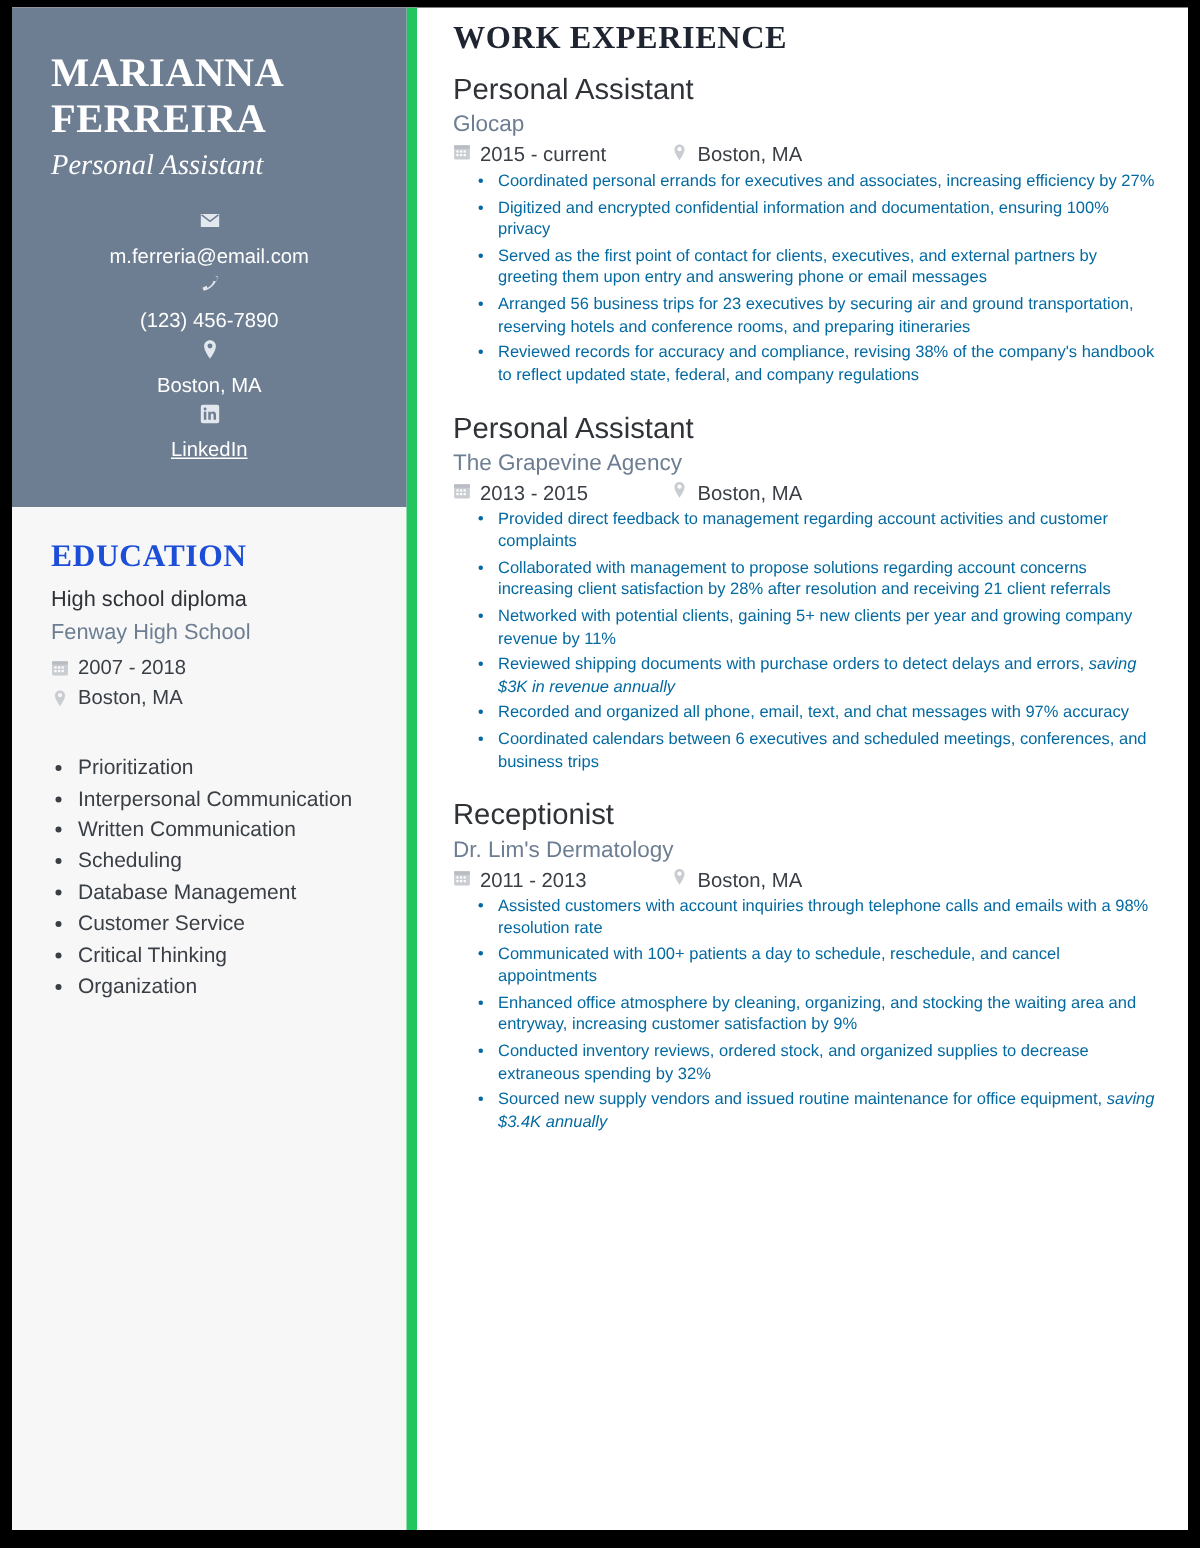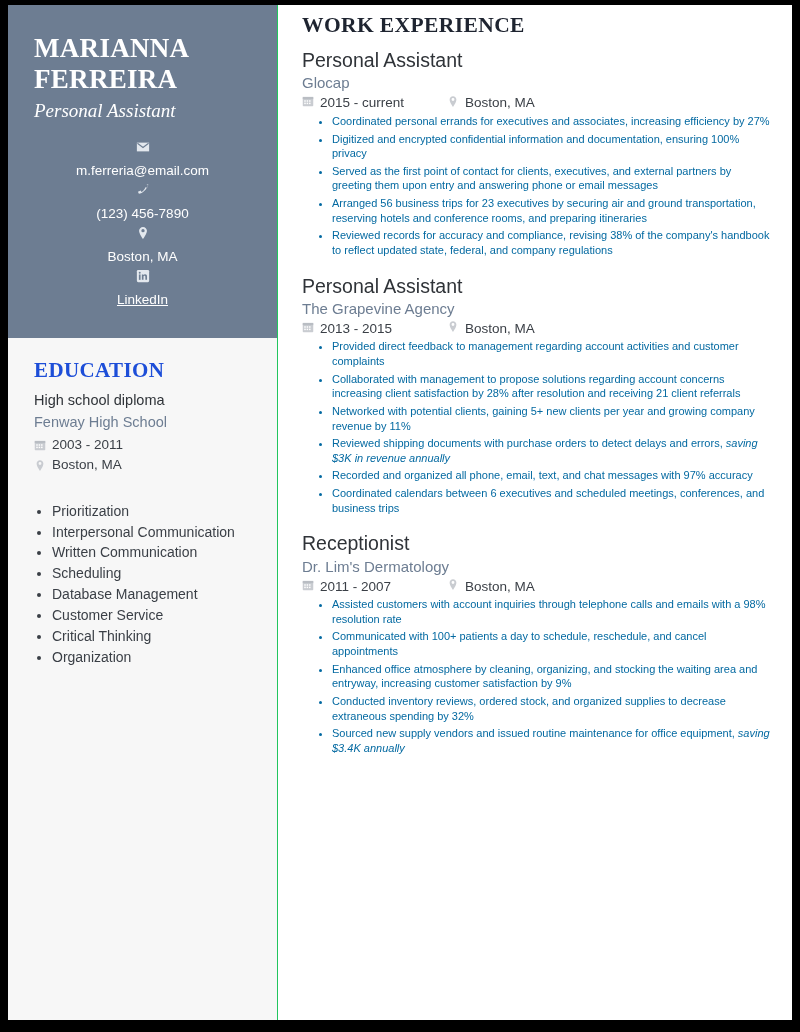--- a/index.html
+++ b/index.html
@@ -24,21 +24,21 @@
     background: #ffffff;
     display: flex;
     overflow: hidden;
   }
 
   
   .sidebar {
     width: 270px;
     flex: 0 0 270px;
     background: #f7f7f7;
-    border-right: 1px solid #22c55e;
+    border-right: 7px solid #22c55e;
     box-sizing: border-box;
   }
   .sidebar-header {
     background: #6d7d92;
     color: #ffffff;
     padding: 28px 26px 26px 26px;
     box-sizing: border-box;
   }
   .full-name {
     font-family: "Liberation Serif", serif;
@@ -273,21 +273,21 @@
                 <rect x="1" y="2.5" width="14" height="12.5" rx="1" fill="#c9ccd1"></rect>
                 <rect x="1" y="2.5" width="14" height="3" fill="#b9bdc3"></rect>
                 <rect x="3" y="7" width="2" height="2" fill="#fff"></rect>
                 <rect x="6.2" y="7" width="2" height="2" fill="#fff"></rect>
                 <rect x="9.4" y="7" width="2" height="2" fill="#fff"></rect>
                 <rect x="3" y="10.2" width="2" height="2" fill="#fff"></rect>
                 <rect x="6.2" y="10.2" width="2" height="2" fill="#fff"></rect>
                 <rect x="9.4" y="10.2" width="2" height="2" fill="#fff"></rect>
               </svg>
           </span>
-          <span>2003 - 2011</span>
+          <span>2007 - 2018</span>
         </div>
         <div class="meta-row">
           <span class="mi">
             <svg width="12" height="13" viewBox="0 0 16 16">
                 <path fill="#c9ccd1" d="M8 1C5.5 1 3.5 3 3.5 5.5 3.5 9 8 15 8 15s4.5-6 4.5-9.5C12.5 3 10.5 1 8 1zm0 6.2a1.9 1.9 0 110-3.8 1.9 1.9 0 010 3.8z"></path>
               </svg>
           </span>
           <span>Boston, MA</span>
         </div>
       </section>
@@ -384,21 +384,21 @@
               <span class="mi"><svg width="12" height="12" viewBox="0 0 16 16">
                   <rect x="1" y="2.5" width="14" height="12.5" rx="1" fill="#c9ccd1"></rect>
                   <rect x="1" y="2.5" width="14" height="3" fill="#b9bdc3"></rect>
                   <rect x="3" y="7" width="2" height="2" fill="#fff"></rect>
                   <rect x="6.2" y="7" width="2" height="2" fill="#fff"></rect>
                   <rect x="9.4" y="7" width="2" height="2" fill="#fff"></rect>
                   <rect x="3" y="10.2" width="2" height="2" fill="#fff"></rect>
                   <rect x="6.2" y="10.2" width="2" height="2" fill="#fff"></rect>
                   <rect x="9.4" y="10.2" width="2" height="2" fill="#fff"></rect>
                 </svg></span>
-              <span>2011 - 2007</span>
+              <span>2011 - 2013</span>
             </span>
             <span class="meta-loc">
               <span class="mi"><svg width="12" height="13" viewBox="0 0 16 16">
                   <path fill="#c9ccd1" d="M8 1C5.5 1 3.5 3 3.5 5.5 3.5 9 8 15 8 15s4.5-6 4.5-9.5C12.5 3 10.5 1 8 1zm0 6.2a1.9 1.9 0 110-3.8 1.9 1.9 0 010 3.8z"></path>
                 </svg></span>
               <span>Boston, MA</span>
             </span>
           </div>
           <ul class="bullets">
             <li>Assisted customers with account inquiries through telephone calls and emails with a 98% resolution rate</li>

